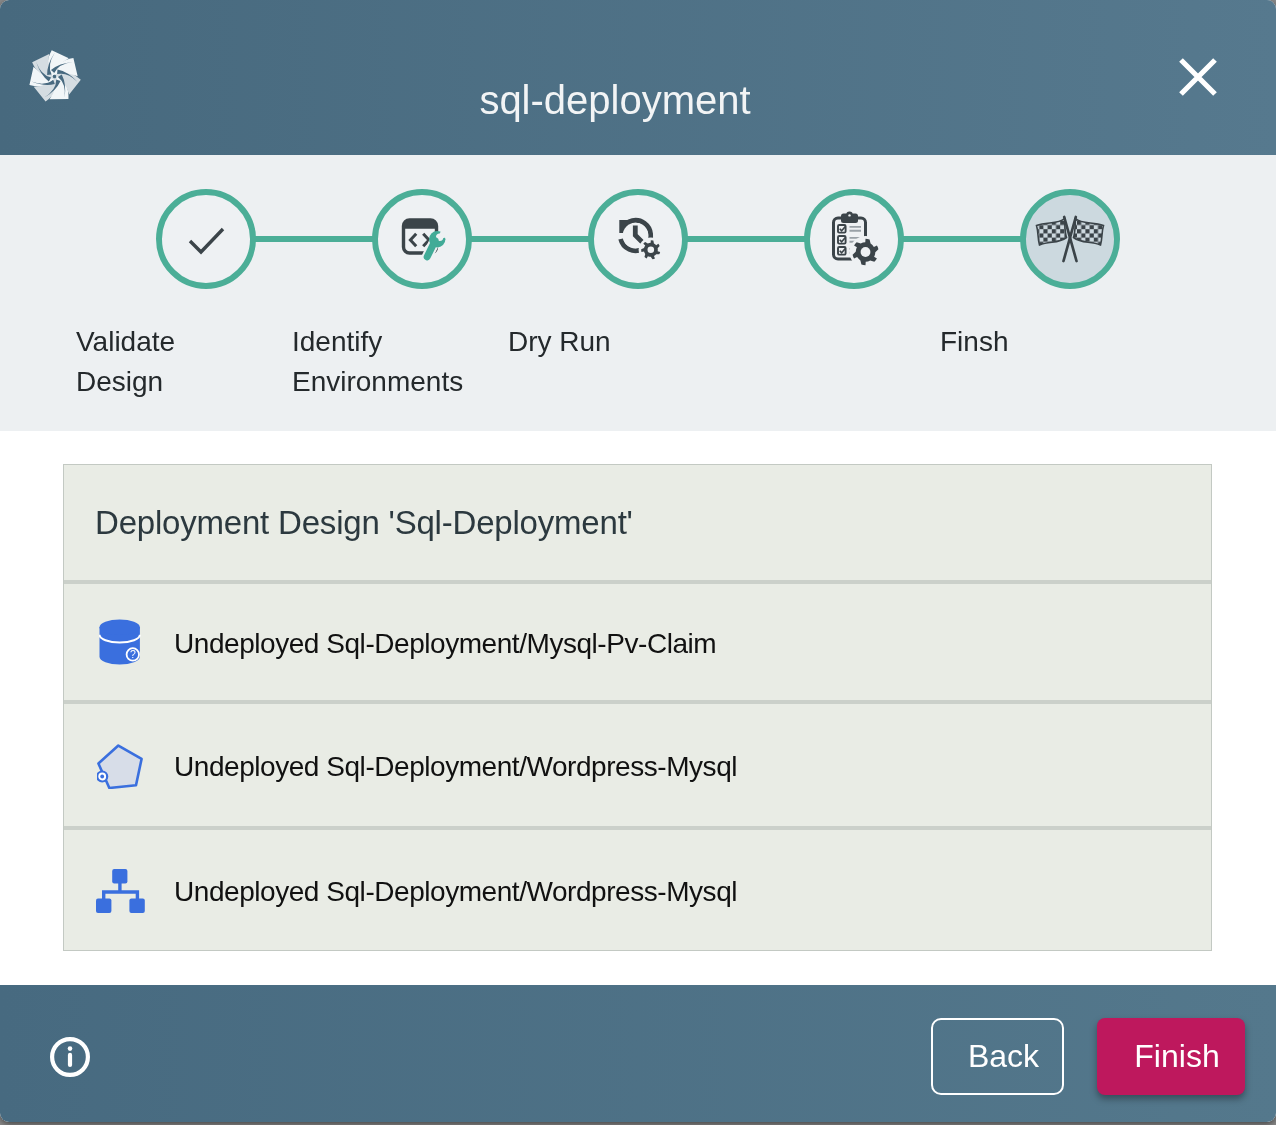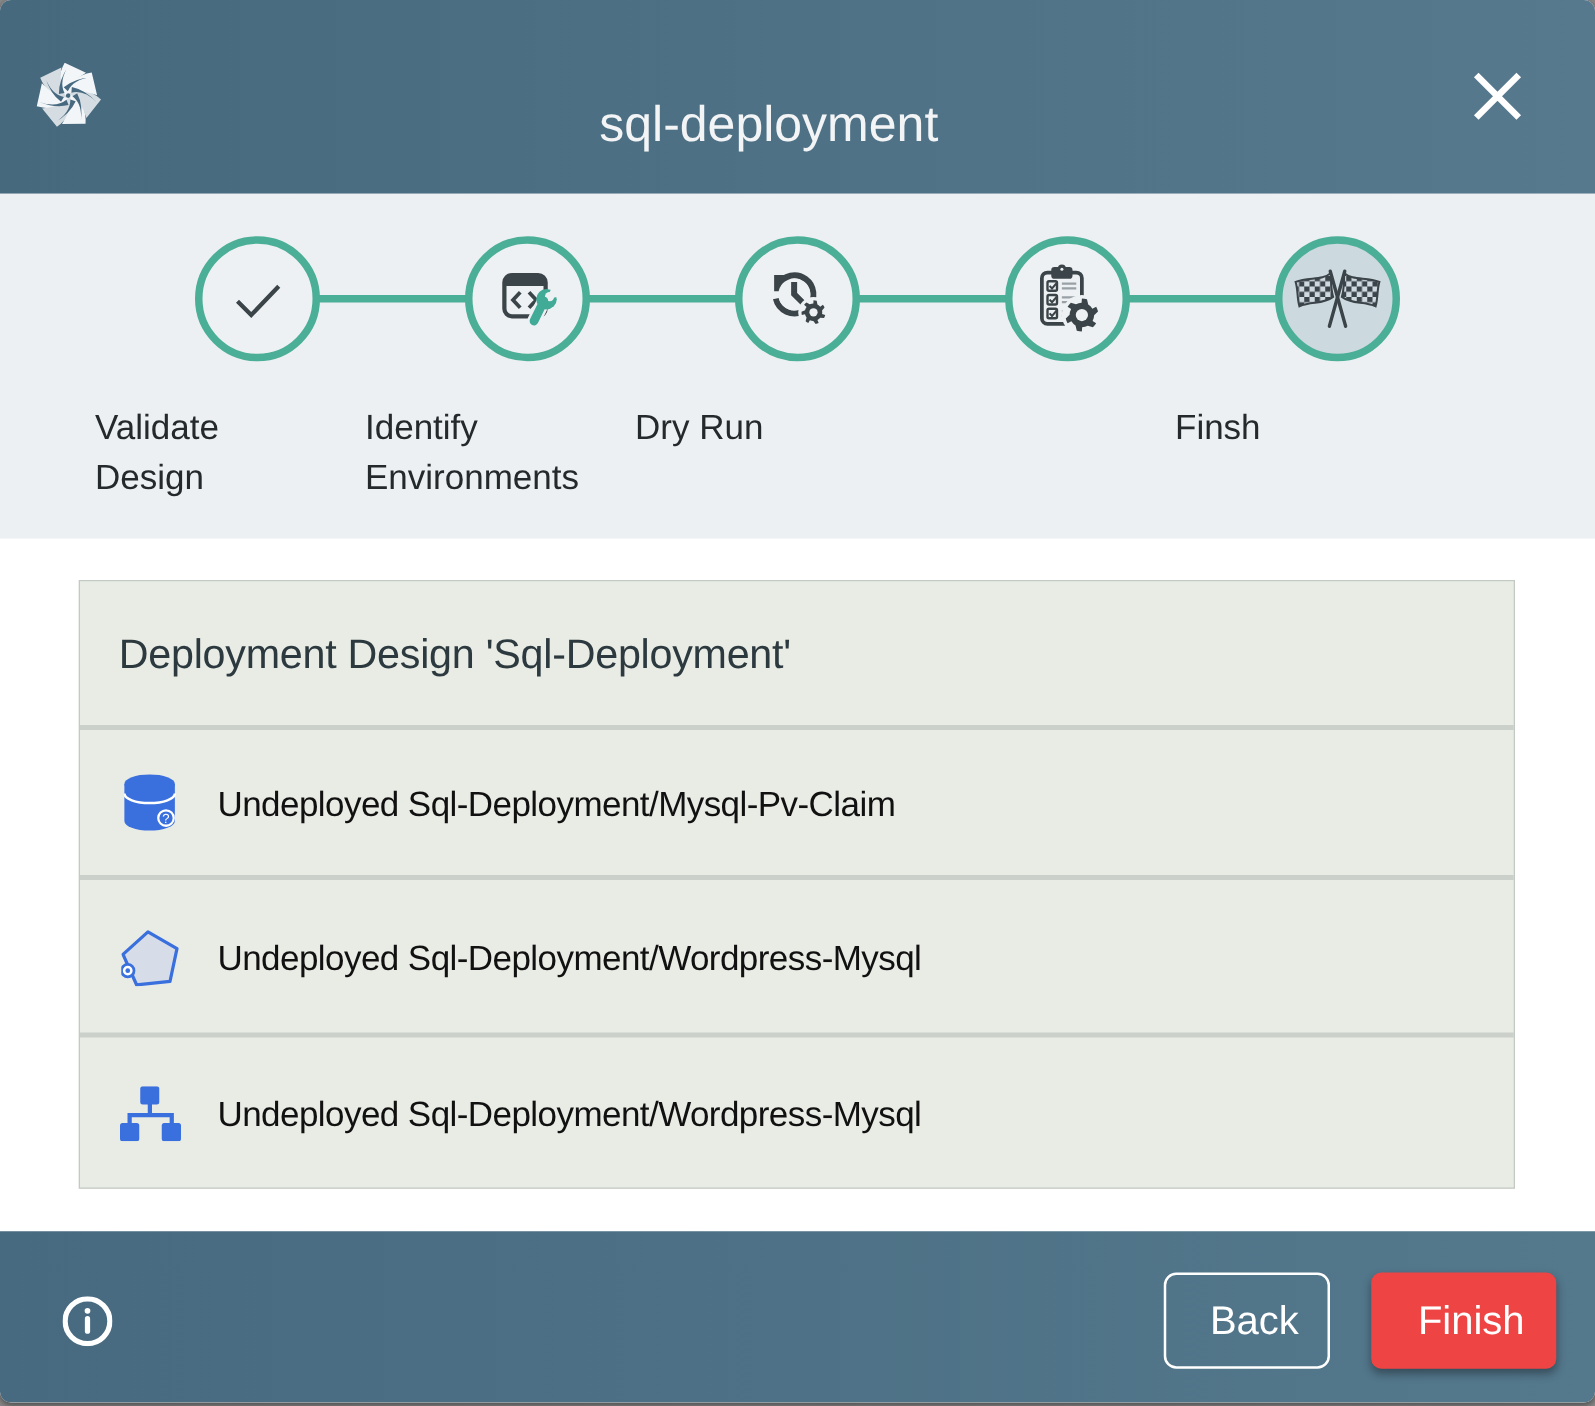--- a/index.html
+++ b/index.html
@@ -22,21 +22,21 @@
   .r2{height:116px;}
   .r3{height:122px;}
   .r4{height:120px;}
   .r1text{position:absolute;left:31px;top:50%;transform:translateY(-50%);font-size:33px;color:#2c393f;letter-spacing:-0.2px;}
   .rowtext{position:absolute;left:110px;top:calc(50% + 1.5px);transform:translateY(-50%);font-size:28px;letter-spacing:-0.45px;color:#111;}
   .rowicon{position:absolute;}
   .footer{position:absolute;left:0;top:985px;width:100%;height:137px;background:linear-gradient(90deg,#476a80 0%,#54788c 100%);}
   .infoicon{position:absolute;left:50px;top:1037px;z-index:5;width:40px;height:40px;}
   .btn{position:absolute;top:1018px;height:77px;border-radius:8px;display:flex;align-items:center;justify-content:center;font-size:32px;color:#fff;box-sizing:border-box;padding-left:12px;}
   .back{left:931px;width:133px;border:2px solid #fff;border-radius:10px;}
-  .finish{left:1097px;width:148px;background:#ef4444;box-shadow:0 4px 7px rgba(0,0,0,.35);}
+  .finish{left:1097px;width:148px;background:#be185d;box-shadow:0 4px 7px rgba(0,0,0,.35);}
 </style>
 </head>
 <body>
 <div class="modal">
   <div class="header">
     <svg class="logo" viewBox="0 0 48 48">
         <path d="M 22.08 24.55 Q 13.93 13.57 21.49 0.13 L 36.93 7.45 Q 25.05 14.05 22.08 24.55 Z" fill="#f2f6f8"></path>
         <path d="M 23.23 25.85 Q 9.57 25.37 3.77 11.08 L 19.12 3.57 Q 16.88 16.98 23.23 25.85 Z" fill="#d5dde2"></path>
         <path d="M 24.97 25.75 Q 16.07 36.14 1.29 31.76 L 4.99 15.08 Q 14.07 25.19 24.97 25.75 Z" fill="#f2f6f8"></path>
         <path d="M 25.97 24.34 Q 28.55 37.77 15.90 46.59 L 5.17 33.30 Q 18.74 32.51 25.97 24.34 Z" fill="#d5dde2"></path>

